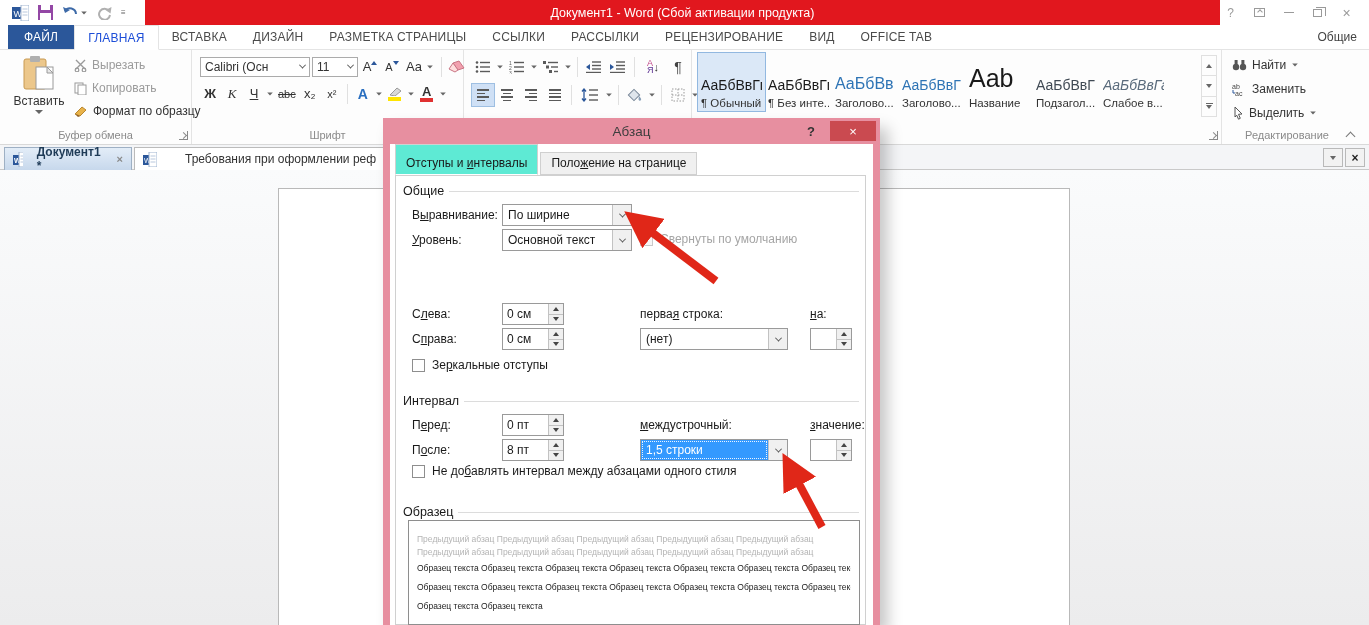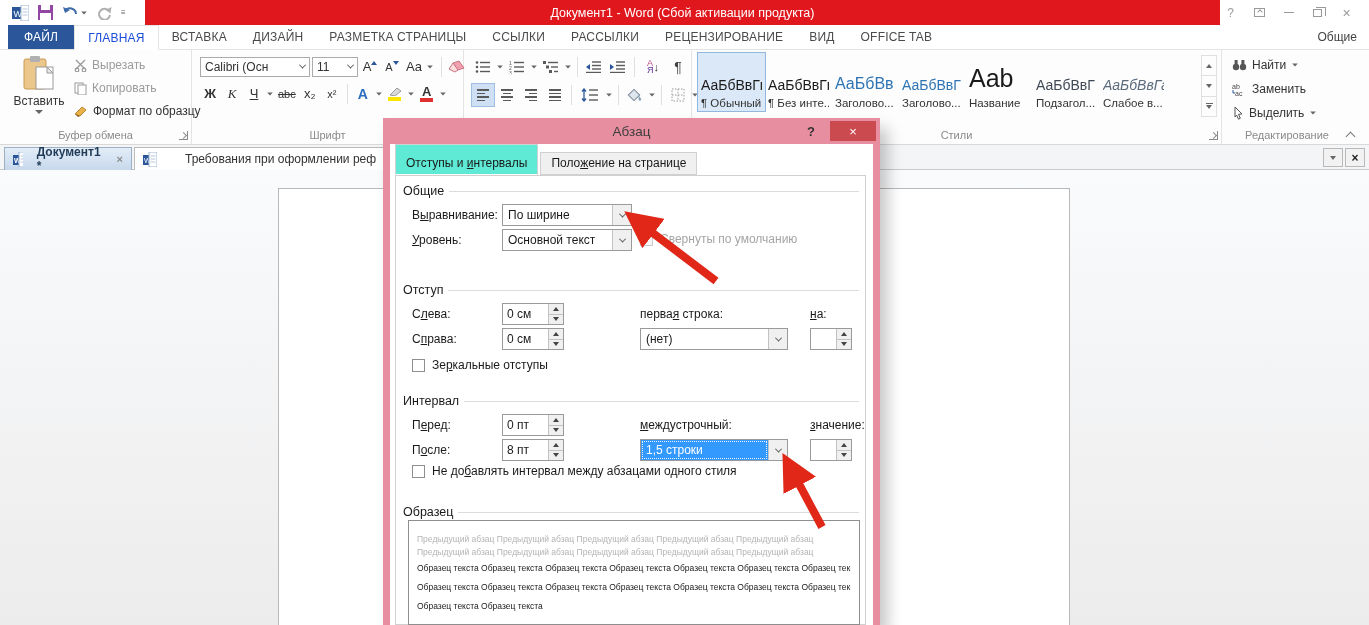--- a/index.html
+++ b/index.html
@@ -468,21 +468,20 @@
         <span class="sbtn">
             <span class="tri-down"></span>
           </span>
         <span class="sbtn" style="border-bottom:none">
             <span class="gal-more">
               <span class="bar"></span>
               <span class="tri-down"></span>
             </span>
           </span>
       </div>
-      <div class="rgroup-label">Стили</div>
       <span class="launcher"></span>
     </div>
 
     <div class="rgroup g-edit">
       <div class="edit-row" style="top:8px">
         <svg class="mini" width="15" height="12">
             <circle cx="4" cy="8" r="3.2" fill="#555"></circle>
             <circle cx="11" cy="8" r="3.2" fill="#555"></circle>
             <rect x="2.6" y="1" width="3" height="5" fill="#555"></rect>
             <rect x="9.4" y="1" width="3" height="5" fill="#555"></rect>
@@ -575,24 +574,20 @@
         <span class="val">Основной текст</span>
         <span class="btn">
             <span class="chev-down"></span>
           </span>
       </span>
       <span class="chkrow disabled" style="left:250px;top:88px">
         <span class="chkbox"></span>
         <span>Свернуты по умолчанию</span>
       </span>
 
-      <div class="sect" style="top:139px">
-        <span class="sect-title">Отступ</span>
-          <span class="sect-line"></span>
-      </div>
       <span class="dlbl" style="left:22px;top:163px">С<u>л</u>ева:</span>
       <span class="spin" style="left:112px;top:159px;width:62px">
         <span class="val">0 см</span>
         <span class="btns">
             <span>
               <i class="t-up"></i>
             </span>
             <span>
               <i class="t-dn"></i>
             </span>

